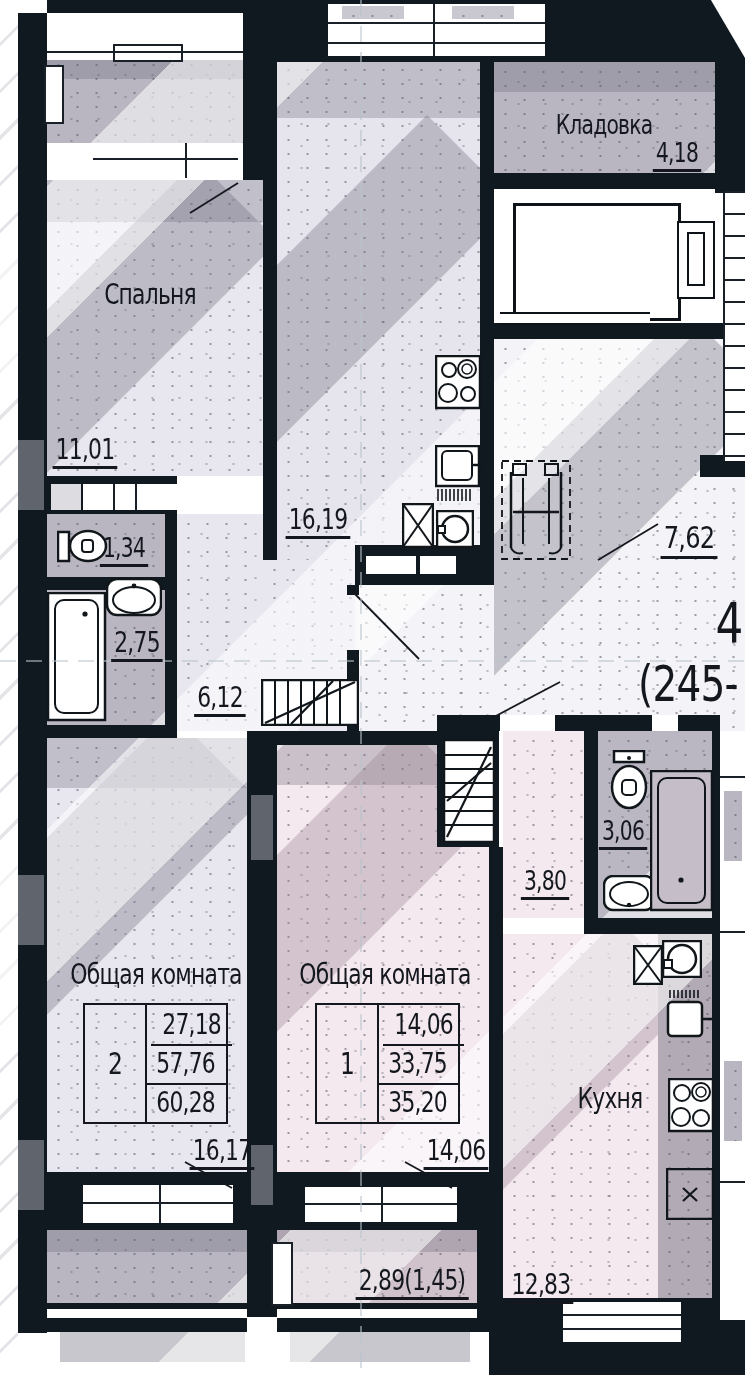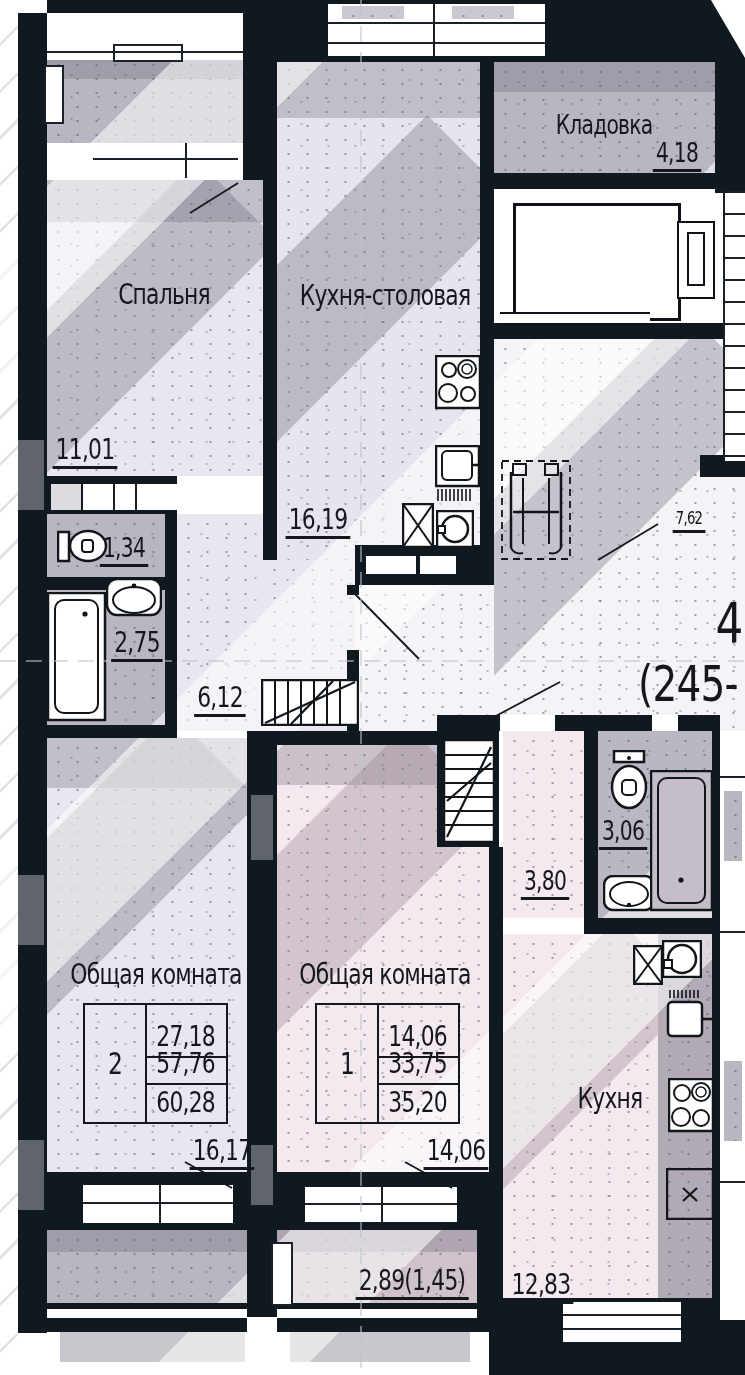--- a/index.html
+++ b/index.html
@@ -25,21 +25,21 @@
        font-size:28px;line-height:1.05;}
   .sx{display:inline-block;transform:scaleX(.78);transform-origin:center;letter-spacing:-1px;}
   .u{border-bottom:3px solid #14181e;padding:0 4px 2px;}
   .room{font-size:28px;}
   .fix{position:absolute;z-index:6;}
   .tbl{position:absolute;z-index:7;border:2.5px solid #14181e;}
   .tbl .cnum{position:absolute;left:0;top:0;width:60px;height:100%;border-right:2.5px solid #14181e;
        display:flex;align-items:center;justify-content:center;font-size:30px;}
   .tbl .r{position:absolute;left:60px;width:81px;height:39px;display:flex;align-items:center;
        justify-content:center;font-size:28px;}
-  .tbl .r1{top:12px;border-bottom:2.5px solid #14181e;}
+  .tbl .r1{top:0;border-bottom:2.5px solid #14181e;margin-left:6px;}
   .tbl .r2{top:39px;border-bottom:2.5px solid #14181e;}
   .tbl .r3{top:78px;}
   .treads{position:absolute;background:#fff;z-index:5;
      background-image:repeating-linear-gradient(to bottom,#1a2027 0 2px,transparent 2px 22px);
      border-left:2px solid #1a2027;}
   .elevbox{position:absolute;z-index:7;background:#fff;border:2.5px solid #14181e;
      display:flex;align-items:center;justify-content:center;font-size:28px;}
   .hatchout{position:absolute;z-index:0;background:
      repeating-linear-gradient(135deg, transparent 0 30px, #e4e4e9 30px 33px);}
   .wline{position:absolute;background:#1a2027;z-index:5;}
@@ -345,30 +345,29 @@
     <line x1="353" y1="592" x2="419" y2="659" stroke="#14181e" stroke-width="1.8"></line>
     <line x1="492" y1="718" x2="560" y2="682" stroke="#14181e" stroke-width="1.8"></line>
     <line x1="598" y1="560" x2="658" y2="524" stroke="#14181e" stroke-width="1.8"></line>
     <line x1="185" y1="1162" x2="232" y2="1188" stroke="#14181e" stroke-width="1.8"></line>
     <line x1="405" y1="1162" x2="452" y2="1188" stroke="#14181e" stroke-width="1.8"></line>
   </svg>
 
   <div class="grid" style="left:360px;top:0;width:1.5px;height:1375px;background:repeating-linear-gradient(to bottom,#b9c4cc 0 16px,transparent 16px 26px)"></div>
   <div class="grid" style="left:0;top:660px;width:745px;height:1.5px;background:repeating-linear-gradient(to right,#b9c4cc 0 16px,transparent 16px 26px)"></div>
 
-  <div class="lbl room" style="left:164px;top:280px"><span class="sx">Спальня</span></div>
-  <div class="lbl room" style="left:385px;top:281px"><span class="sx">Кухня-столовая</span></div>
+  <div class="lbl room" style="left:150px;top:280px"><span class="sx">Спальня</span></div>
   <div class="lbl" style="left:604px;top:112px;font-size:26px"><span class="sx">Кладовка</span></div>
   <div class="lbl" style="left:677px;top:140px;font-size:26px"><span class="sx u">4,18</span></div>
   <div class="lbl" style="left:85px;top:435px"><span class="sx u">11,01</span></div>
   <div class="lbl" style="left:318px;top:505px"><span class="sx u">16,19</span></div>
   <div class="lbl" style="left:124px;top:535px;font-size:26px"><span class="sx u">1,34</span></div>
   <div class="lbl" style="left:137px;top:628px"><span class="sx u">2,75</span></div>
   <div class="lbl" style="left:220px;top:683px"><span class="sx u">6,12</span></div>
-  <div class="lbl" style="left:689px;top:510px;font-size:17px"><span class="sx u">7,62</span></div>
+  <div class="lbl" style="left:689px;top:521px;font-size:31px"><span class="sx u">7,62</span></div>
   <div class="lbl" style="left:729px;top:594px;font-size:56px"><span class="sx">4</span></div>
   <div class="lbl" style="left:688px;top:658px;font-size:50px"><span class="sx">(245-</span></div>
   <div class="lbl" style="left:623px;top:818px;font-size:26px"><span class="sx u">3,06</span></div>
   <div class="lbl" style="left:545px;top:868px;font-size:26px"><span class="sx u">3,80</span></div>
   <div class="lbl room" style="left:156px;top:960px"><span class="sx">Общая комната</span></div>
   <div class="lbl room" style="left:385px;top:960px"><span class="sx">Общая комната</span></div>
   <div class="lbl room" style="left:610px;top:1084px"><span class="sx">Кухня</span></div>
   <div class="lbl" style="left:222px;top:1136px"><span class="sx u">16,17</span></div>
   <div class="lbl" style="left:456px;top:1136px"><span class="sx u">14,06</span></div>
   <div class="lbl" style="left:541px;top:1270px"><span class="sx u">12,83</span></div>

